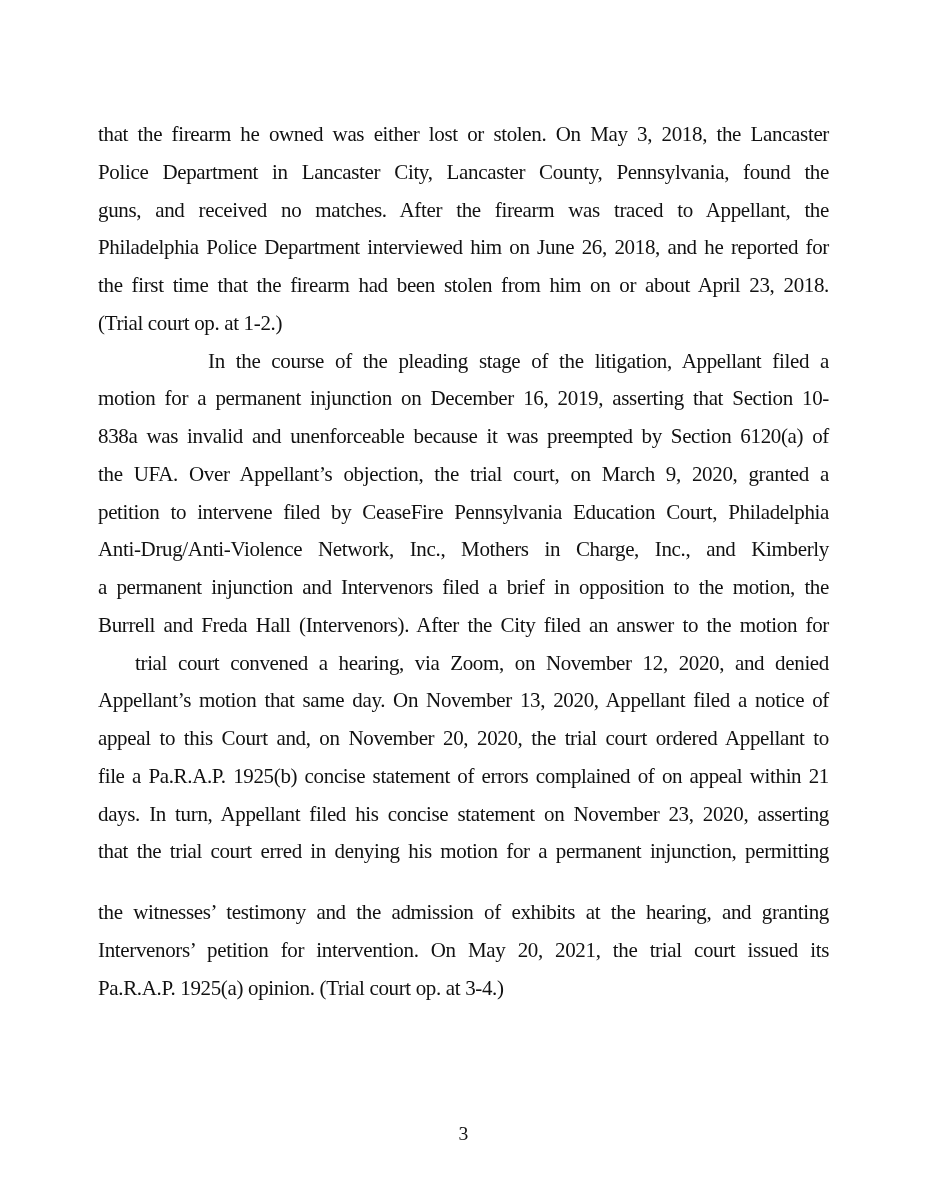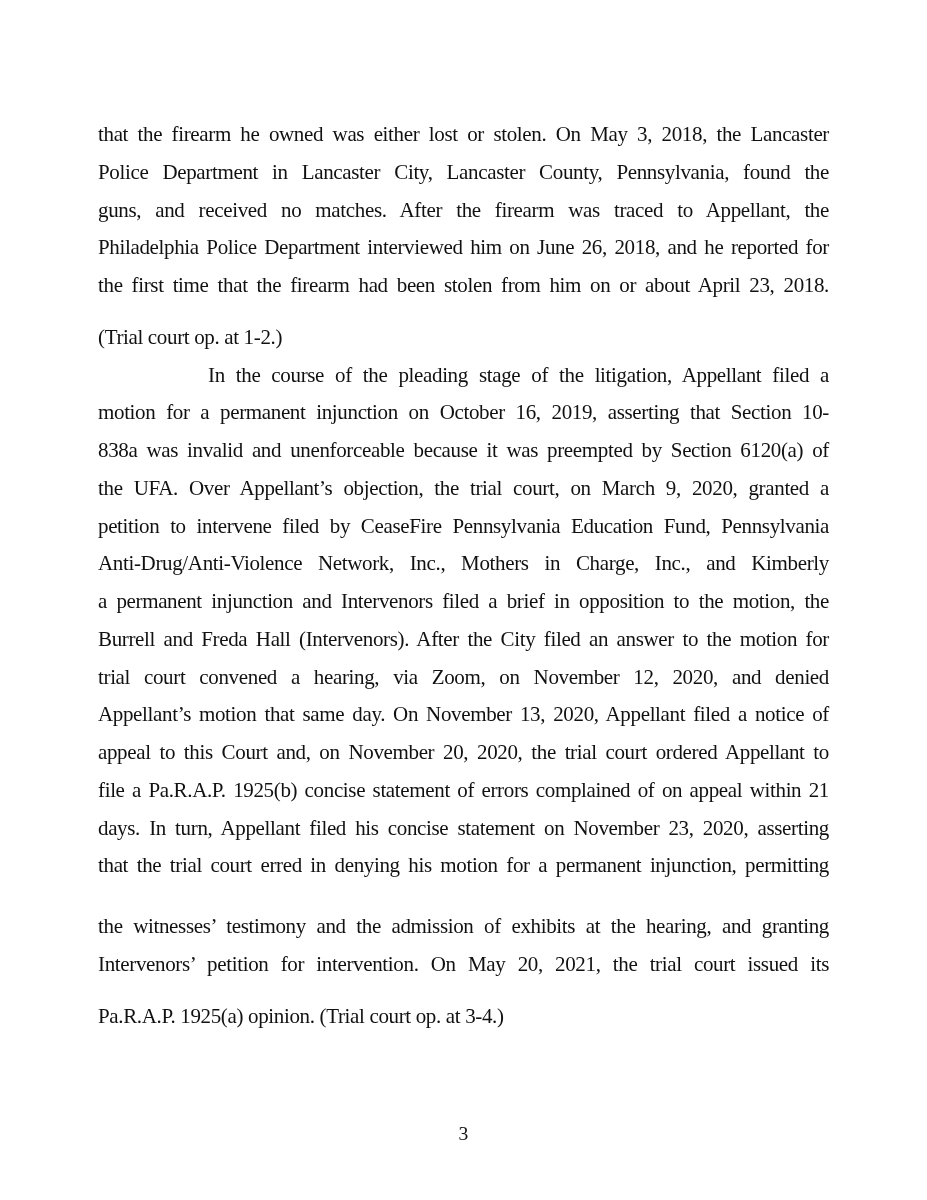--- a/index.html
+++ b/index.html
@@ -40,21 +40,20 @@
     text-align-last: left;
   }
   .body-text p span.line {
     display: block;
     text-align: justify;
     text-align-last: justify;
     white-space: nowrap;
   }
   .body-text p span.line.last {
     text-align-last: left;
-    margin-top: 14px;
   }
   .page-number {
     position: absolute;
     left: 0;
     width: 927px;
     top: 1122px;
     text-align: center;
     font-size: 19.6px;
     line-height: 24px;
   }
@@ -67,28 +66,28 @@
     <p>
       <span class="line" style="white-space: nowrap;">that the firearm he owned was either lost or stolen.  On May 3, 2018, the Lancaster</span>
       <span class="line" style="white-space: nowrap;">Police Department in Lancaster City, Lancaster County, Pennsylvania, found the</span>
       <span class="line" style="white-space: nowrap;">guns, and received no matches.  After the firearm was traced to Appellant, the</span>
       <span class="line" style="white-space: nowrap;">Philadelphia Police Department interviewed him on June 26, 2018, and he reported for</span>
       <span class="line" style="white-space: nowrap;">the first time that the firearm had been stolen from him on or about April 23, 2018.</span>
       <span class="line last" style="white-space: nowrap;">(Trial court op. at 1-2.)</span>
     </p>
     <p>
       <span class="line" style="padding-left: 110px; white-space: nowrap;">In the course of the pleading stage of the litigation, Appellant filed a</span>
-      <span class="line" style="white-space: nowrap;">motion for a permanent injunction on October 16, 2019, asserting that Section 10-</span>
+      <span class="line" style="white-space: nowrap;">motion for a permanent injunction on December 16, 2019, asserting that Section 10-</span>
       <span class="line" style="white-space: nowrap;">838a was invalid and unenforceable because it was preempted by Section 6120(a) of</span>
       <span class="line" style="white-space: nowrap;">the UFA.  Over Appellant’s objection, the trial court, on March 9, 2020, granted a</span>
-      <span class="line" style="white-space: nowrap;">petition to intervene filed by CeaseFire Pennsylvania Education Fund, Pennsylvania</span>
+      <span class="line" style="white-space: nowrap;">petition to intervene filed by CeaseFire Pennsylvania Education Court, Philadelphia</span>
       <span class="line" style="white-space: nowrap;">Anti-Drug/Anti-Violence Network, Inc., Mothers in Charge, Inc., and Kimberly</span>
       <span class="line" style="white-space: nowrap;">a permanent injunction and Intervenors filed a brief in opposition to the motion, the</span>
       <span class="line" style="white-space: nowrap;">Burrell and Freda Hall (Intervenors).  After the City filed an answer to the motion for</span>
-      <span class="line" style="white-space: nowrap;">trial court convened a hearing, via Zoom, on November 12, 2020, and denied</span>
+      <span class="line" style="white-space: nowrap; margin-left: 37px;">trial court convened a hearing, via Zoom, on November 12, 2020, and denied</span>
       <span class="line" style="white-space: nowrap;">Appellant’s motion that same day.  On November 13, 2020, Appellant filed a notice of</span>
       <span class="line" style="white-space: nowrap;">appeal to this Court and, on November 20, 2020, the trial court ordered Appellant to</span>
       <span class="line" style="white-space: nowrap;">file a Pa.R.A.P. 1925(b) concise statement of errors complained of on appeal within 21</span>
       <span class="line" style="white-space: nowrap;">days.  In turn, Appellant filed his concise statement on November 23, 2020, asserting</span>
       <span class="line" style="white-space: nowrap;">that the trial court erred in denying his motion for a permanent injunction, permitting</span>
       <span class="line" style="white-space: nowrap; margin-top: 23px;">the witnesses’ testimony and the admission of exhibits at the hearing, and granting</span>
       <span class="line" style="white-space: nowrap;">Intervenors’ petition for intervention.  On May 20, 2021, the trial court issued its</span>
       <span class="line last" style="white-space: nowrap;">Pa.R.A.P. 1925(a) opinion.  (Trial court op. at 3-4.)</span>
     </p>
   </div>

